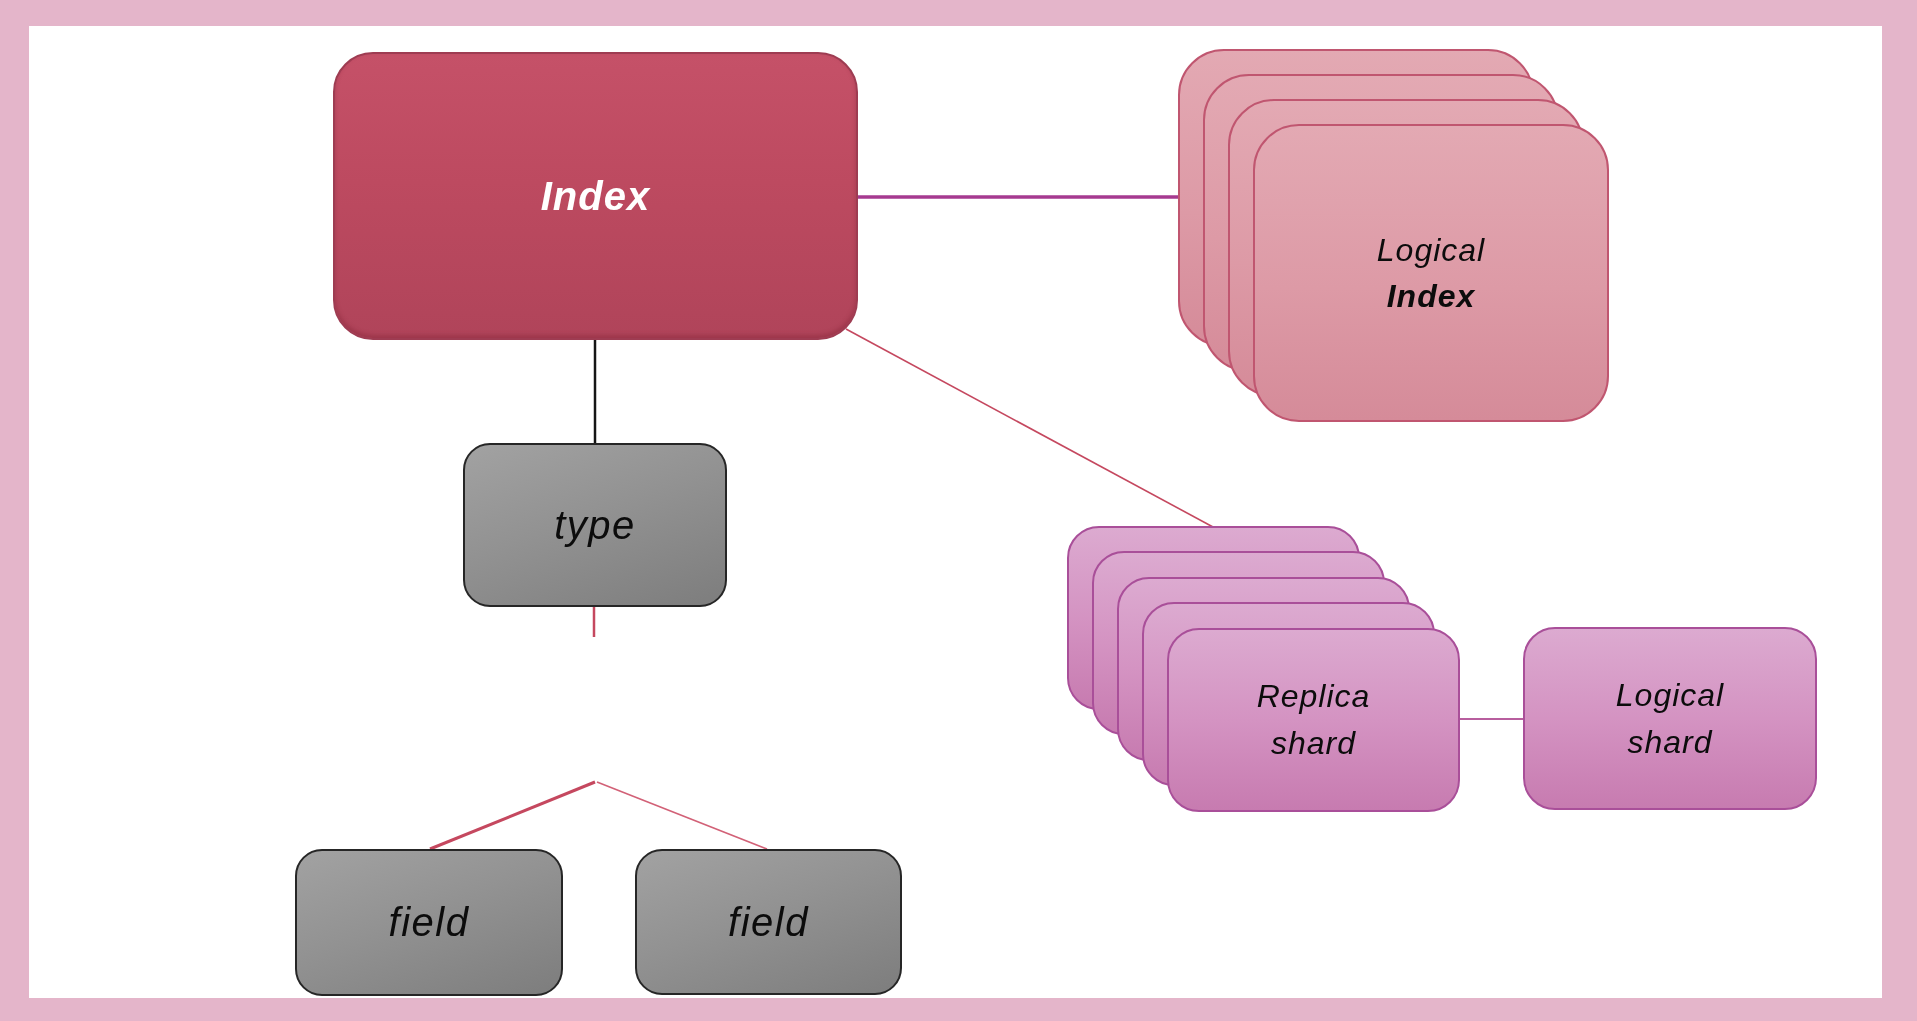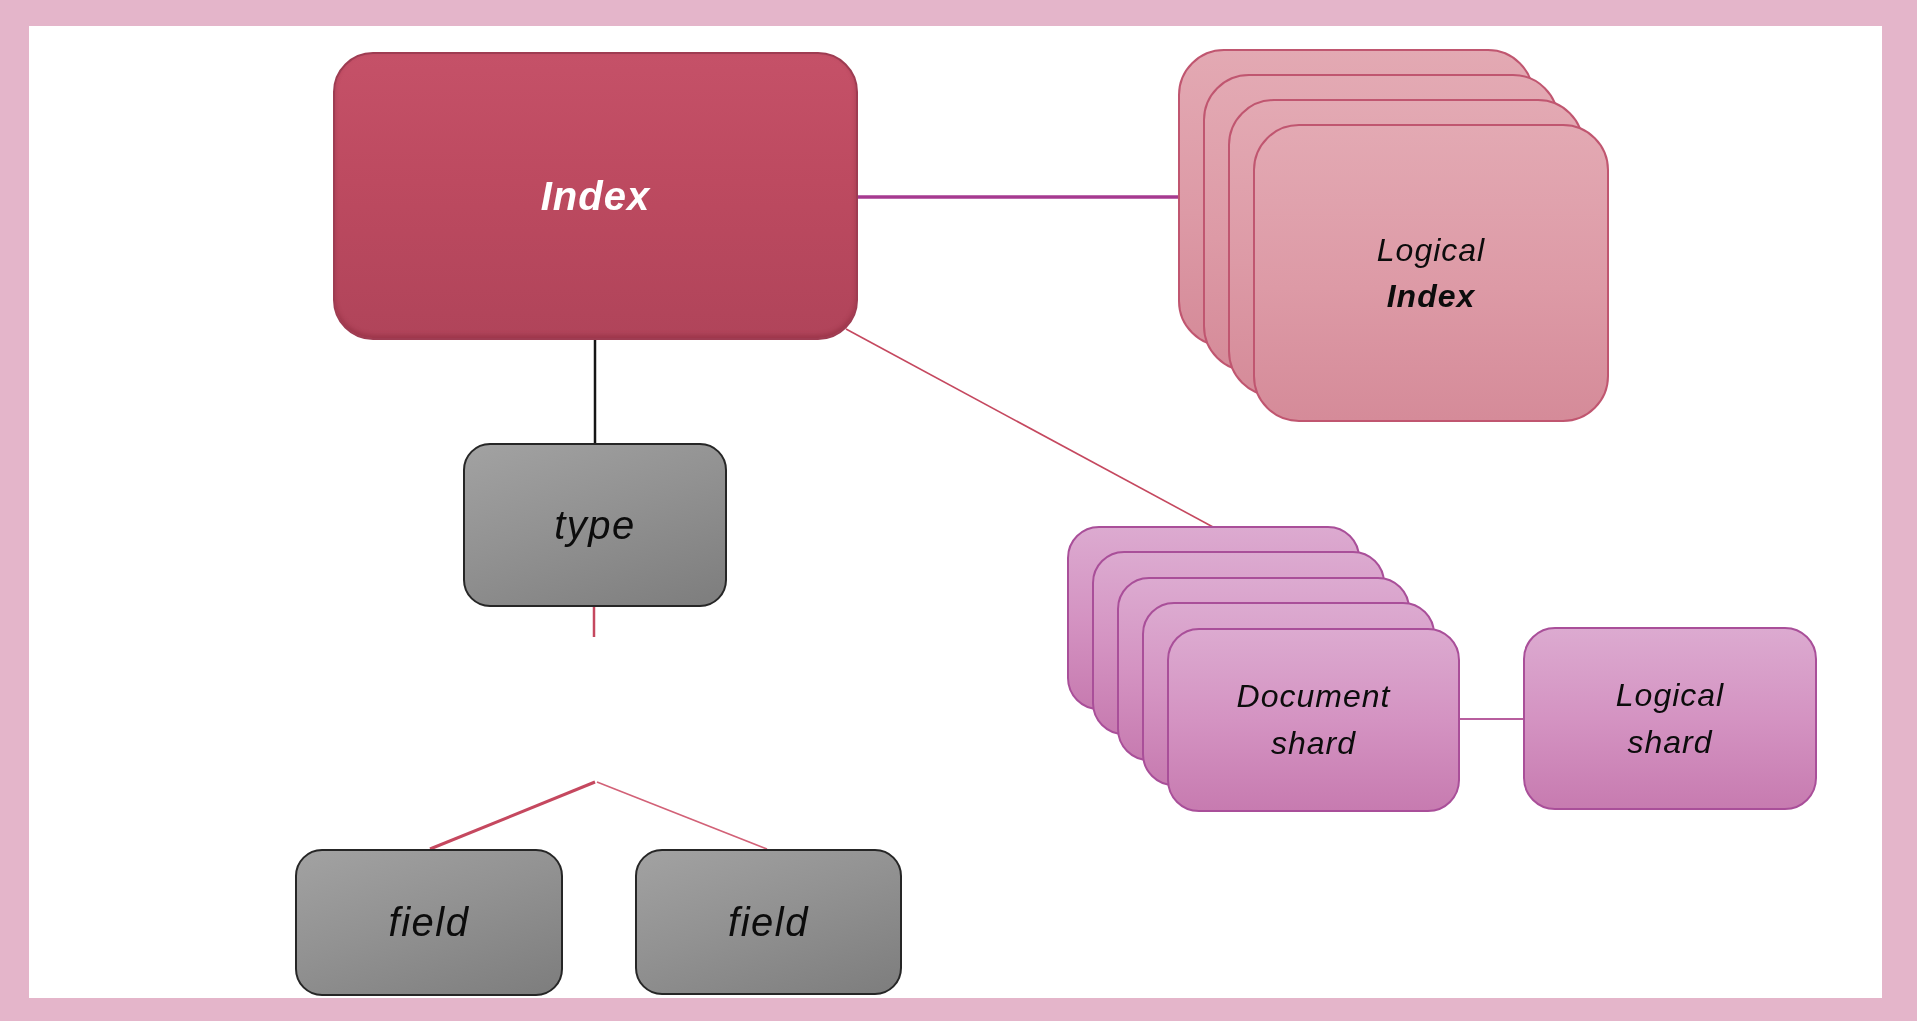--- a/index.html
+++ b/index.html
@@ -72,21 +72,21 @@
     <span class="lbl">field</span>
   </div>
 
   <div>
     <div class="card-orchid" style="left:1067px;top:526px;"></div>
     <div class="card-orchid" style="left:1092px;top:551px;"></div>
     <div class="card-orchid" style="left:1117px;top:577px;"></div>
     <div class="card-orchid" style="left:1142px;top:602px;"></div>
     <div class="card-orchid" style="left:1167px;top:628px;">
       <div class="card-label">
-        <span>Document</span>
+        <span>Replica</span>
         <span>shard</span>
       </div>
     </div>
   </div>
 
   <div class="card-orchid" style="left:1523px;top:627px;width:294px;height:183px;">
     <div class="card-label">
       <span>Logical</span>
       <span>shard</span>
     </div>

